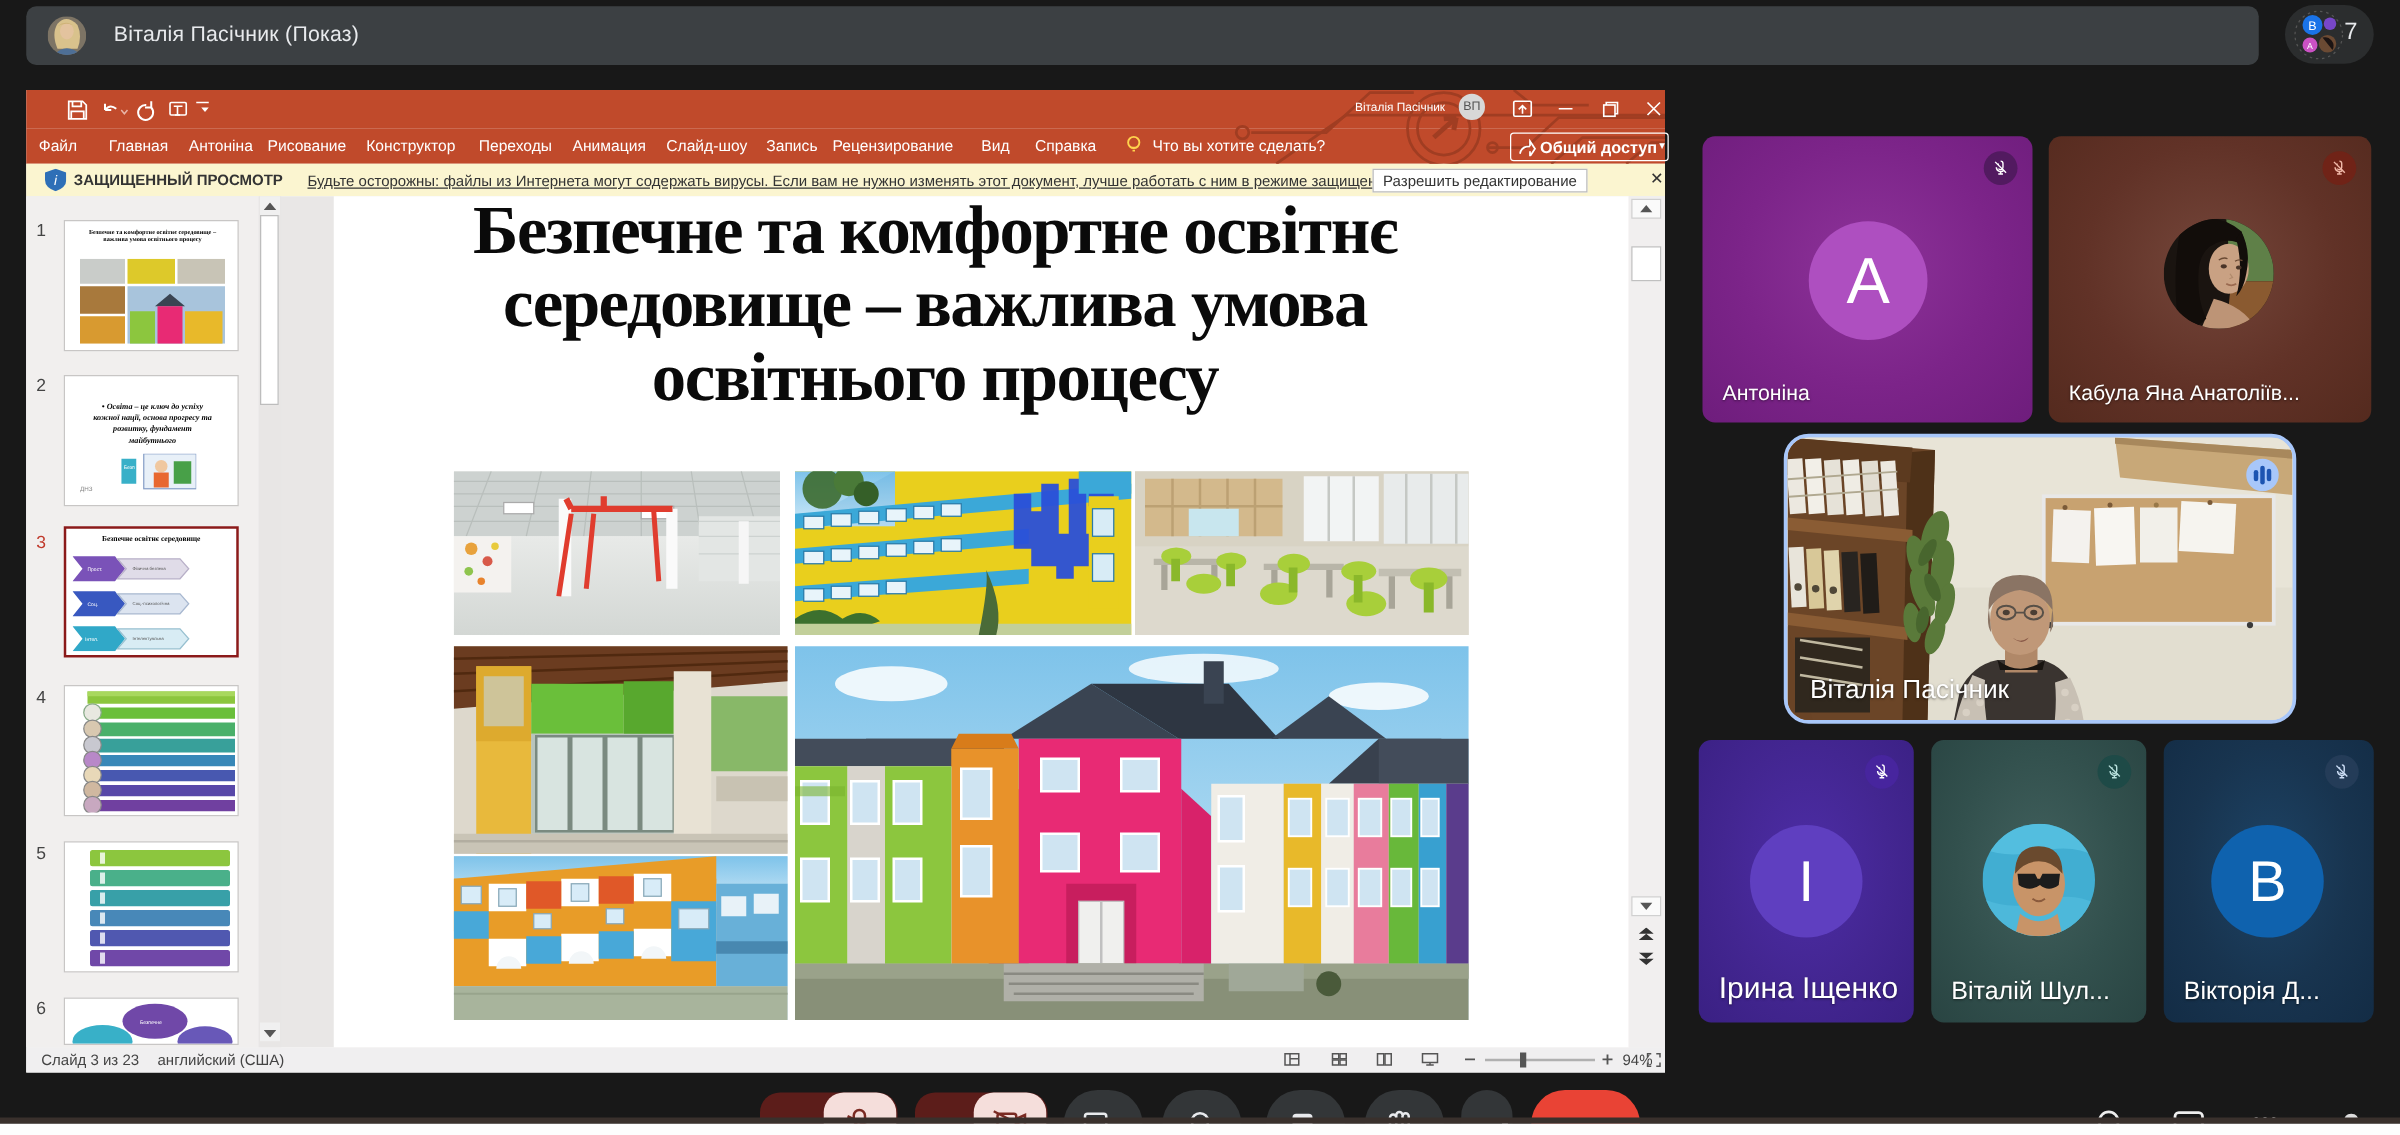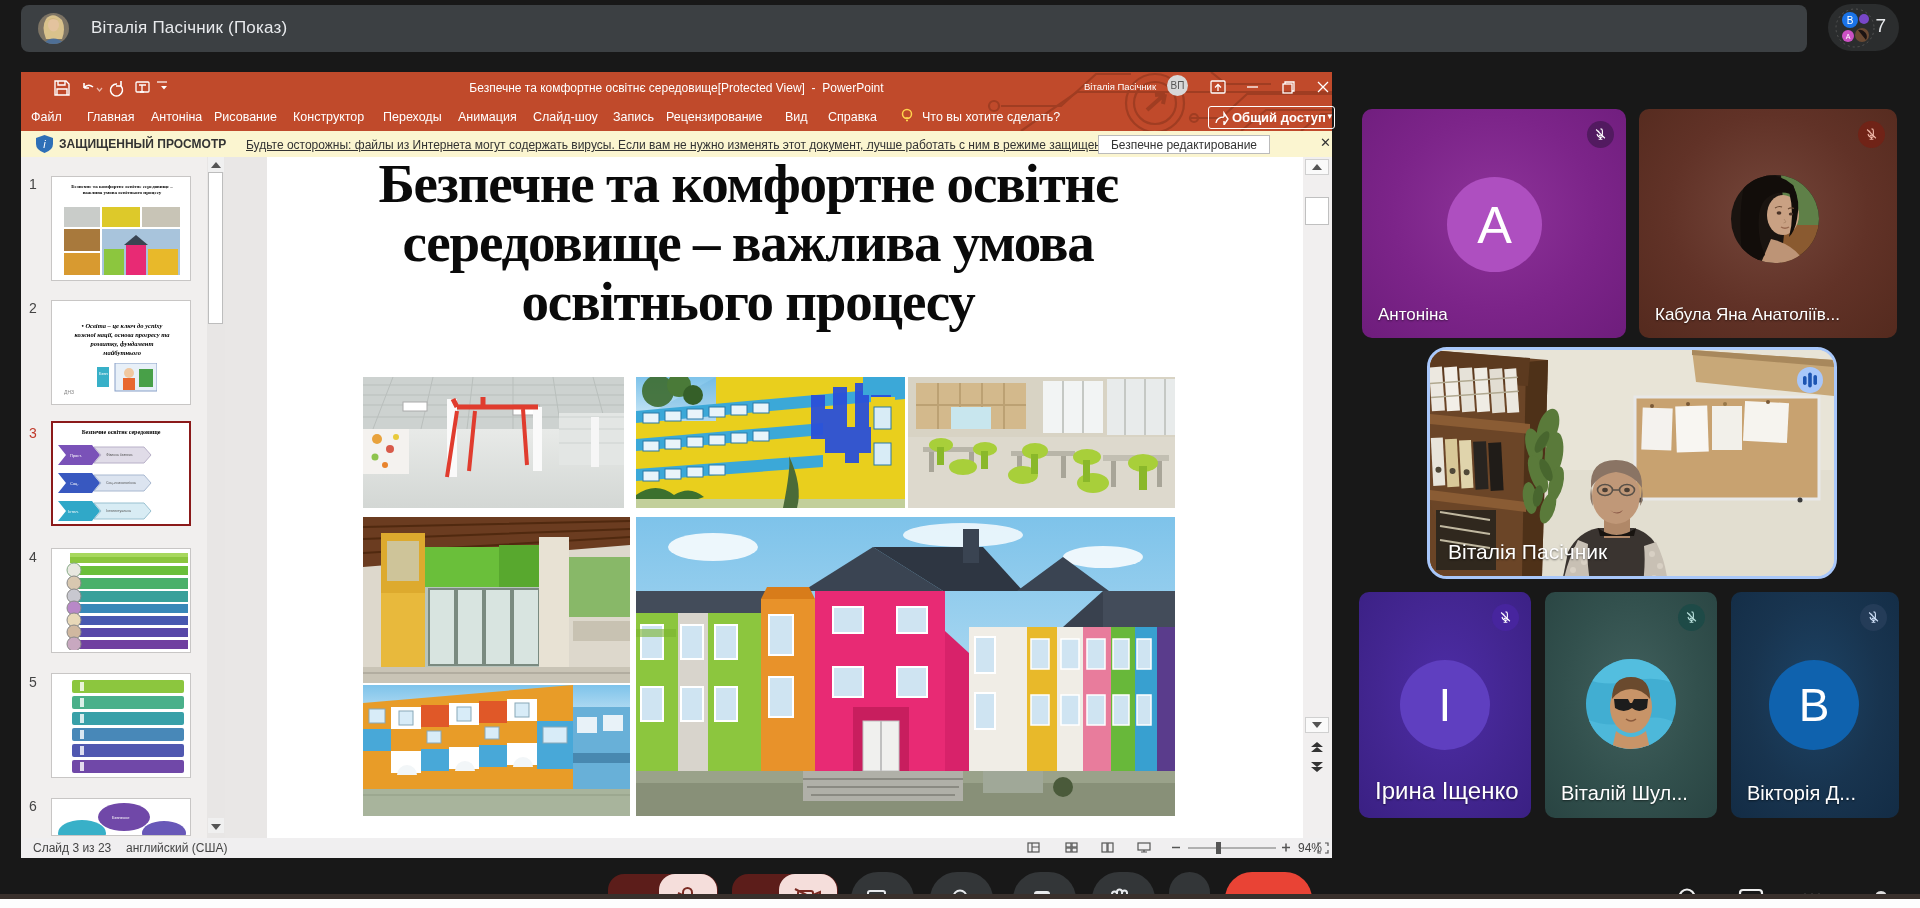--- a/index.html
+++ b/index.html
@@ -108,21 +108,20 @@
       <path d="M33 16 q4 -5 9 -1 m-9 1 l0 -5 m0 5 l5 0" stroke="#fff" stroke-width="1.6" fill="none"></path>
       <path d="M46 16 l2.5 3 l2.5 -3" fill="none" stroke="#e8b5a8" stroke-width="1.2"></path>
       <path d="M66 12 a6 6 0 1 0 4 2 m0 -5 l0 5 l-5 0" stroke="#fff" stroke-width="1.6" fill="none"></path>
       <g stroke="#fff" stroke-width="1.3" fill="none">
           <rect x="85" y="10" width="13" height="10" rx="1"></rect>
           <path d="M88 13 h7 M91 13 v7 M89 20 h4"></path>
         </g>
       <path d="M110 14 l3 3.5 l3 -3.5" fill="#fff"></path>
       <path d="M106 10 l10 0" stroke="#fff" stroke-width="1.2"></path>
     </svg>
-    <div id="ptitle" style="z-index:2">Безпечне та комфортне освітнє середовище[Protected View]&nbsp;&nbsp;-&nbsp;&nbsp;PowerPoint</div>
     <div style="position:absolute;left:1063px;top:9px;color:#fff;font-size:9.5px;z-index:2">Віталія Пасічник</div>
     <div style="position:absolute;left:1146px;top:3px;width:21px;height:21px;border-radius:50%;background:#d8d8d8;color:#555;font-size:10px;text-align:center;line-height:21px;z-index:2">ВП</div>
     <svg width="160" height="31" style="position:absolute;left:1182px;top:0;z-index:2">
       <g stroke="#fff" stroke-width="1.3" fill="none">
         <rect x="8" y="9" width="14" height="12" rx="1"></rect>
           <path d="M15 19 v-6 m-3 2.5 l3 -3 l3 3"></path>
         <path d="M44 15 h11"></path>
         <rect x="80" y="12" width="9" height="9"></rect>
           <path d="M82 12 v-2 h9 v9 h-2"></path>
         <path d="M115 10 l10 10 m0 -10 l-10 10"></path>
@@ -154,21 +153,21 @@
       <span style="position:absolute;left:23px;top:3px;font-size:13px;font-weight:bold;white-space:nowrap">Общий доступ</span>
       <span style="position:absolute;right:2px;top:4px;font-size:9px">▾</span>
     </div>
     <div class="abs" id="protbar">
       <svg width="17" height="18" style="position:absolute;left:15px;top:4px">
           <path d="M8.5 0 L17 3 V9 Q17 15 8.5 18 Q0 15 0 9 V3 Z" fill="#2e6fb7"></path>
           <text x="8.5" y="13" font-size="11" font-style="italic" fill="#fff" text-anchor="middle">i</text>
         </svg>
       <div style="position:absolute;left:38px;top:6px;font-size:12px;font-weight:bold;color:#333">ЗАЩИЩЕННЫЙ ПРОСМОТР</div>
       <div style="position:absolute;left:225px;top:7px;font-size:12px;color:#333;text-decoration:underline">Будьте осторожны: файлы из Интернета могут содержать вирусы. Если вам не нужно изменять этот документ, лучше работать с ним в режиме защищенного просмотра.</div>
-      <div style="position:absolute;left:1077px;top:4px;width:172px;height:19px;background:#fff;border:1px solid #bbb;font-size:12px;color:#333;text-align:center;padding-top:2px">Безпечне редактирование</div>
+      <div style="position:absolute;left:1077px;top:4px;width:172px;height:19px;background:#fff;border:1px solid #bbb;font-size:12px;color:#333;text-align:center;padding-top:2px">Разрешить редактирование</div>
       <div style="position:absolute;left:1299px;top:4px;font-size:13px;color:#333">✕</div>
     </div>
 
     <div class="abs" id="pcontent">
       <div class="abs" id="thumbpanel"></div>
       <div class="abs" id="thumbscroll">
         <div style="position:absolute;left:1px;top:0;width:16px;height:15px;background:#f0f0f0"></div>
         <svg width="10" height="6" style="position:absolute;left:4px;top:5px">
             <path d="M0 6 L5 0 L10 6 Z" fill="#555"></path>
           </svg>

